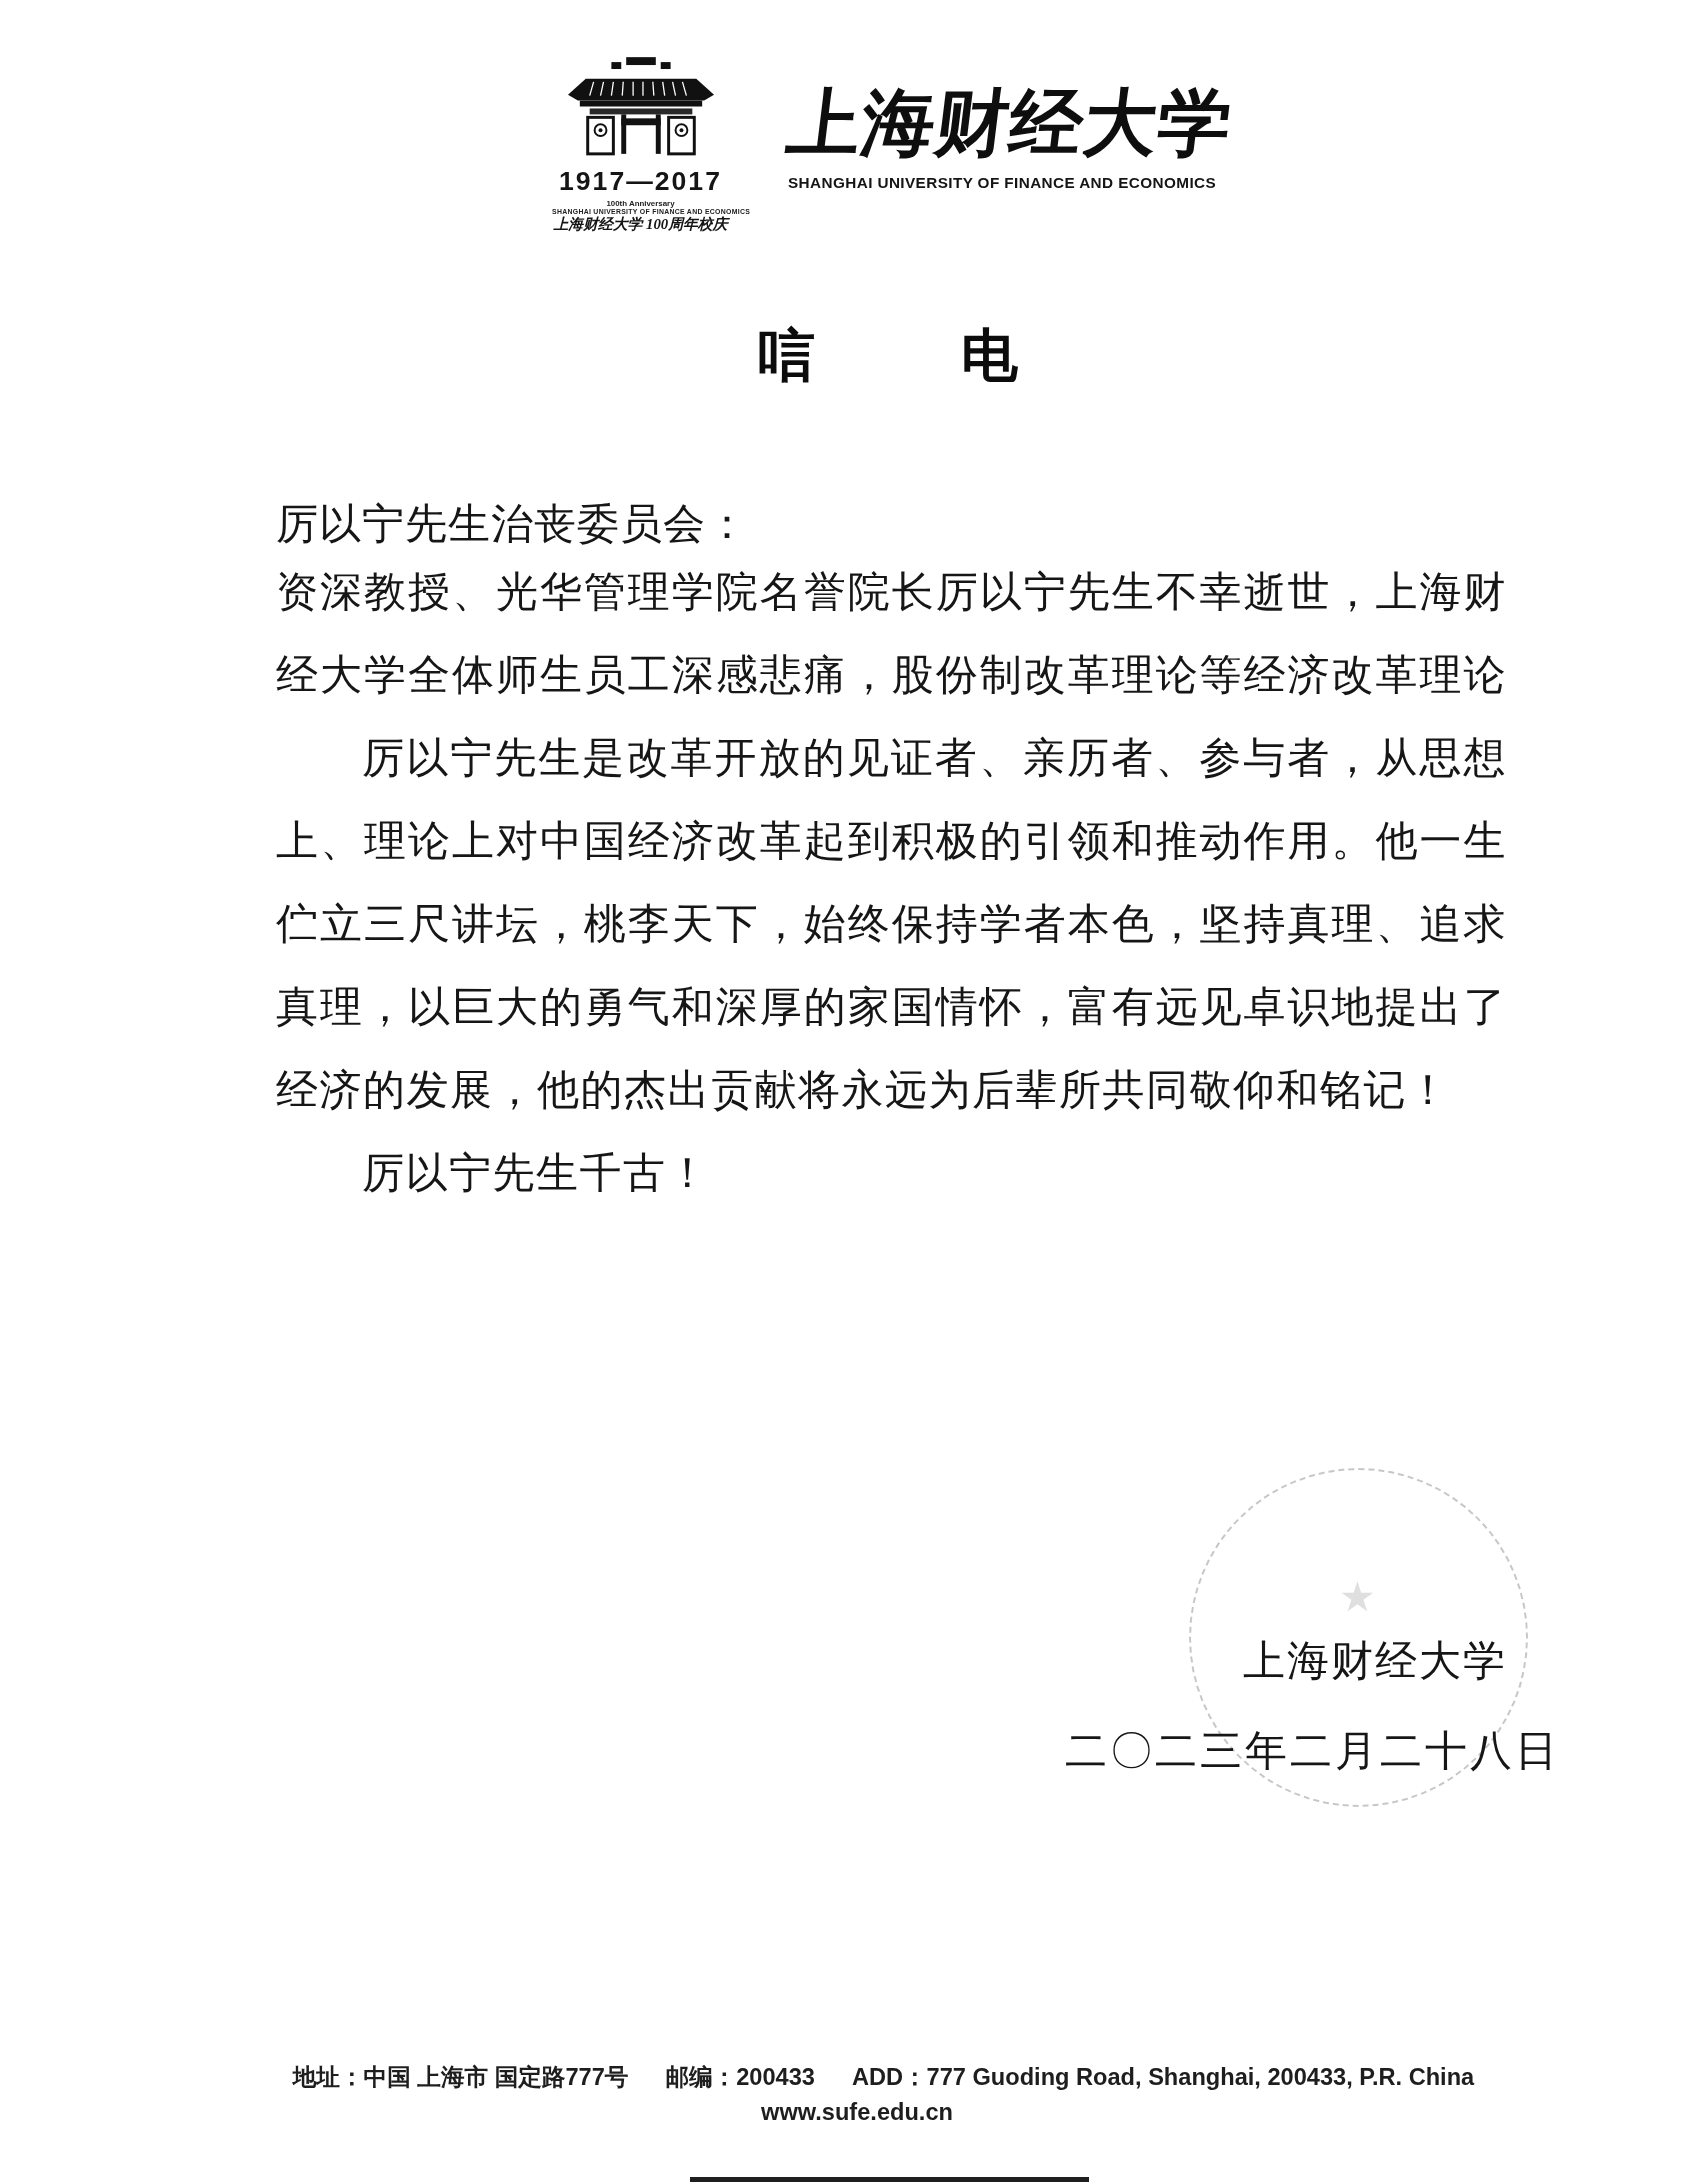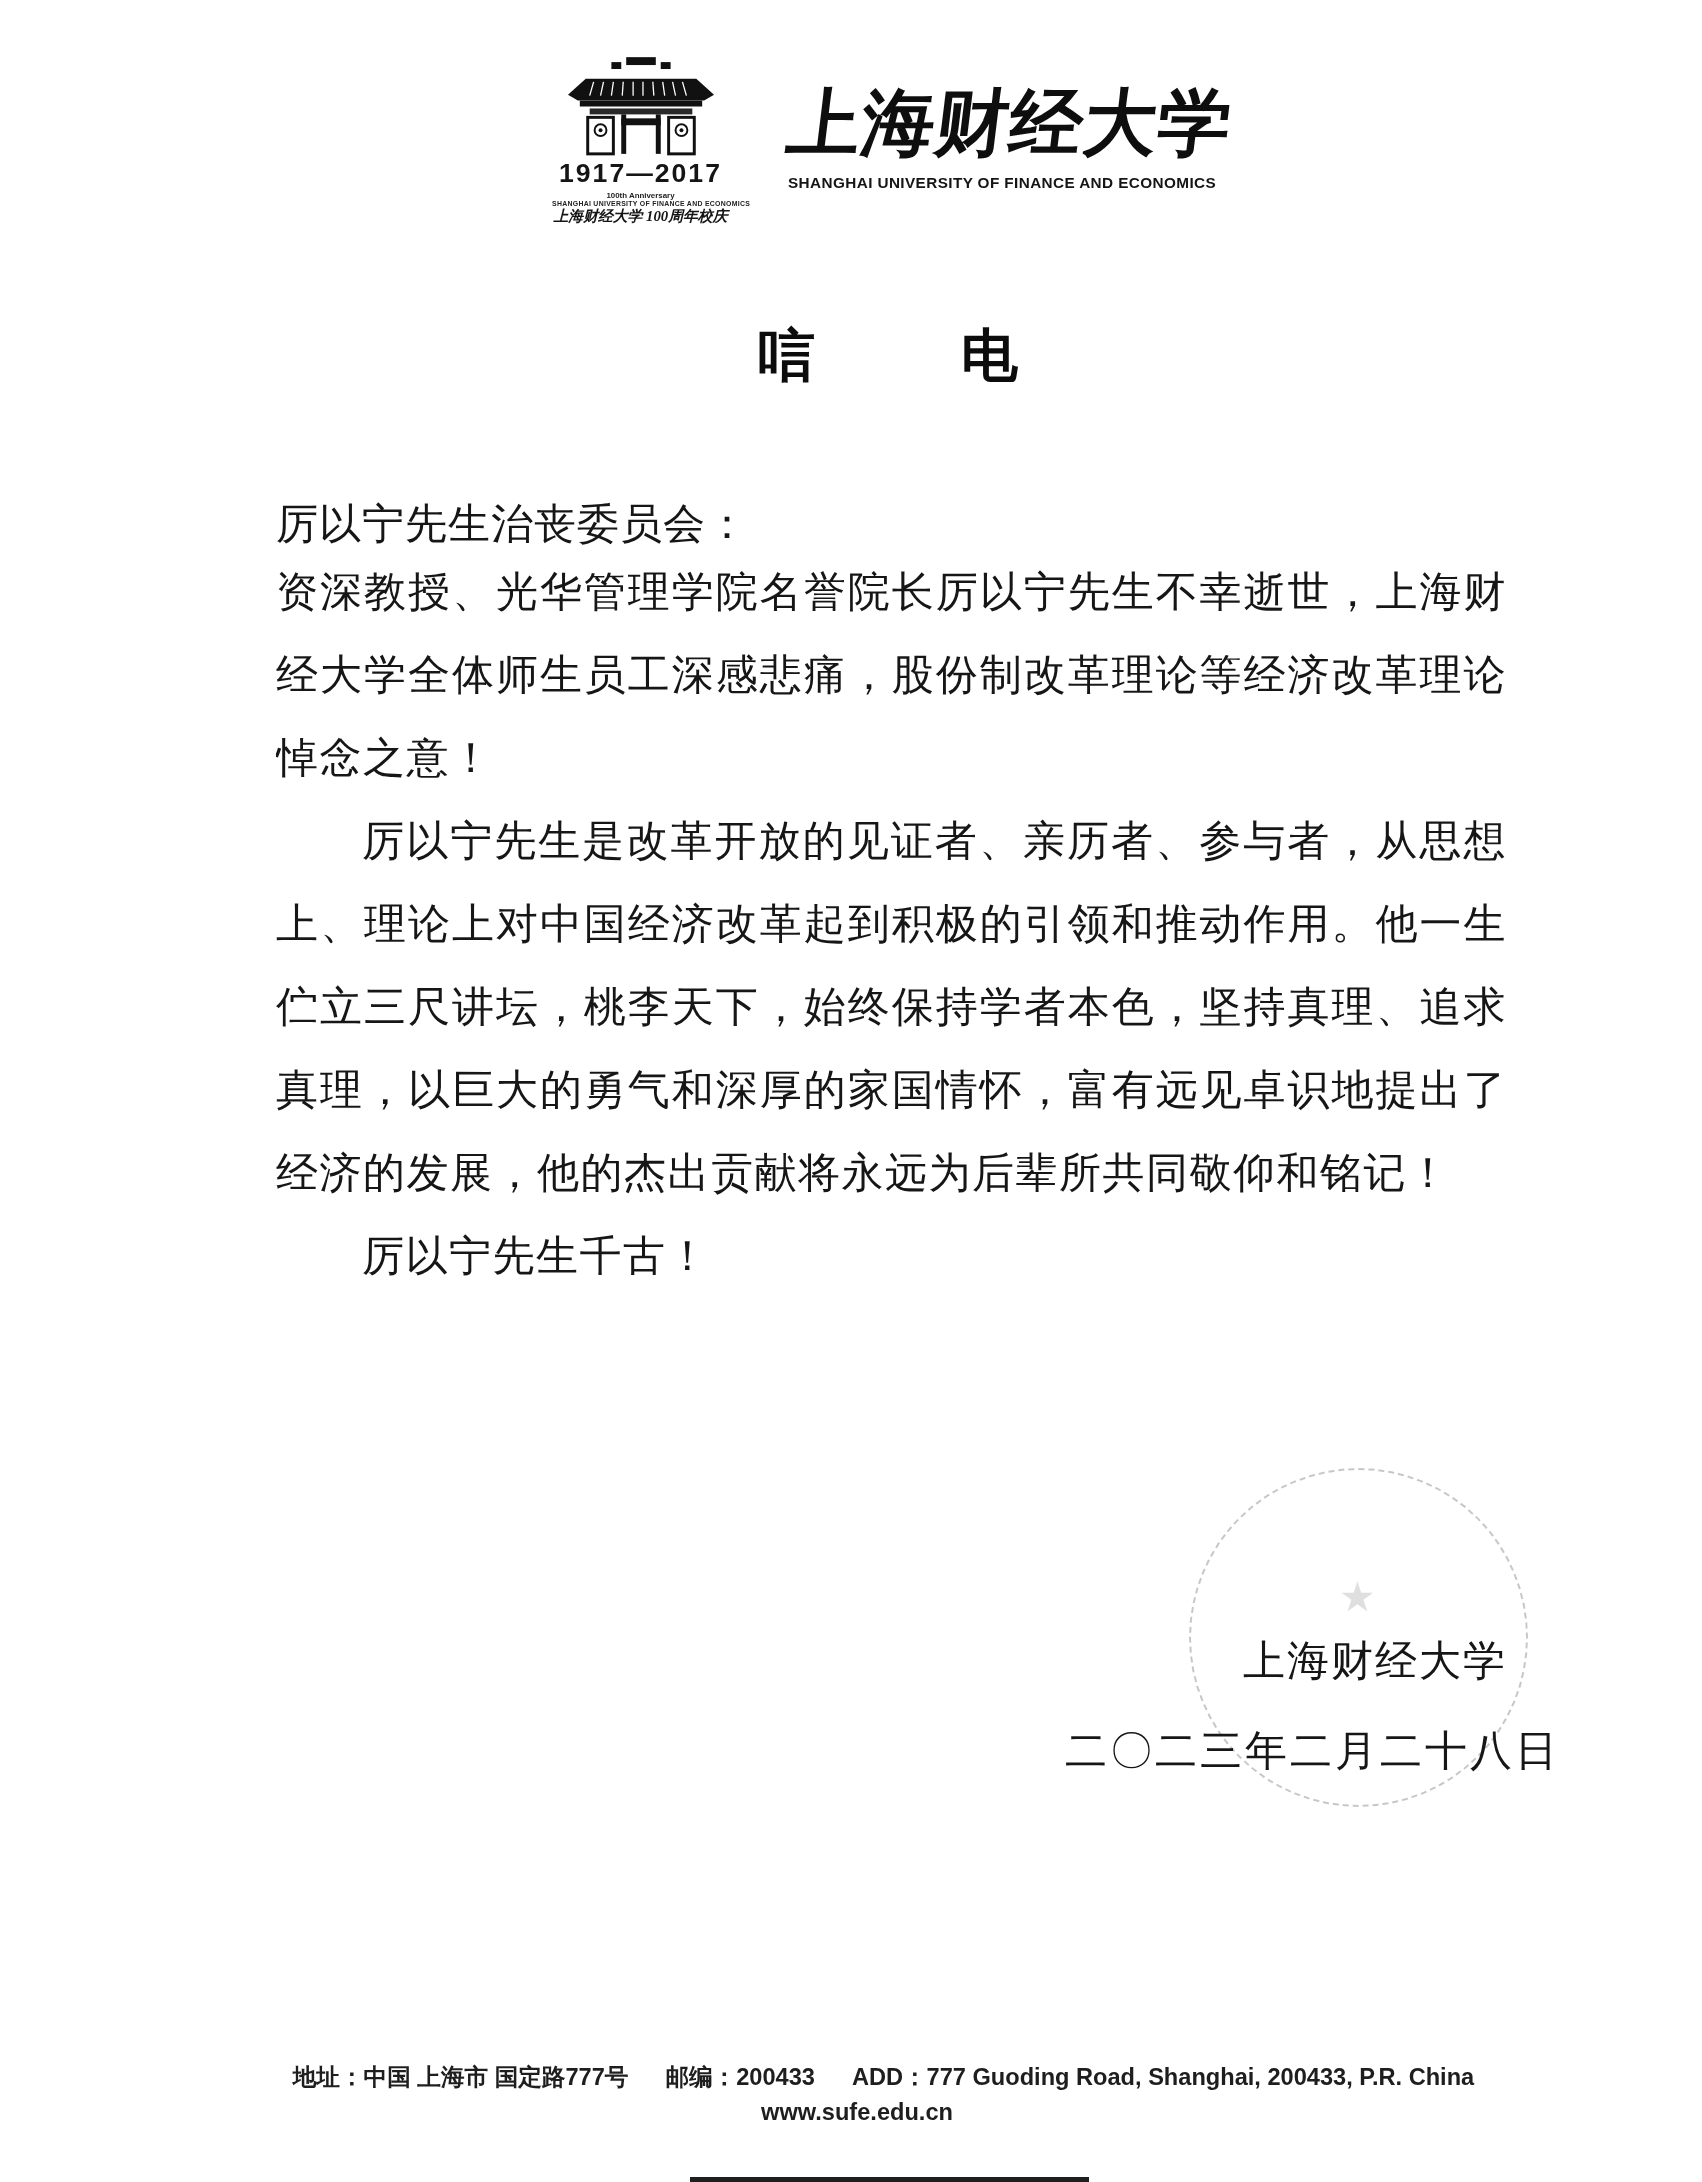--- a/index.html
+++ b/index.html
@@ -17,21 +17,21 @@
   
   .emblem-block {
     position: absolute;
     left: 552px; top: 57px;
     width: 177px;
     text-align: center;
     color: #111;
   }
   .emblem-gate { display: block; margin: 0 auto; }
   .emblem-years {
-    margin-top: 2px;
+    margin-top: 10px;
     font-family: "Liberation Sans", "DejaVu Sans", sans-serif;
     font-size: 26.6px; font-weight: 700; letter-spacing: 2px; color: #151515;
     white-space: nowrap;
   }
   .emblem-tiny1 {
     margin-top: 2px;
     font-family: "Liberation Sans", "DejaVu Sans", sans-serif;
     font-size: 7.9px; font-weight: 700; color: #222; white-space: nowrap;
   }
   .emblem-tiny2 {
@@ -184,21 +184,20 @@
   <div class="letter-title">
     <span>唁</span>
     <span>电</span>
   </div>
 
   <div class="salutation">厉以宁先生治丧委员会：</div>
 
   <div class="body-lines">
     <div class="line just">资深教授、光华管理学院名誉院长厉以宁先生不幸逝世，上海财</div>
     <div class="line just">经大学全体师生员工深感悲痛，股份制改革理论等经济改革理论</div>
-    <div class="line">悼念之意！</div>
     <div class="line indent just">厉以宁先生是改革开放的见证者、亲历者、参与者，从思想</div>
     <div class="line just">上、理论上对中国经济改革起到积极的引领和推动作用。他一生</div>
     <div class="line just">伫立三尺讲坛，桃李天下，始终保持学者本色，坚持真理、追求</div>
     <div class="line just">真理，以巨大的勇气和深厚的家国情怀，富有远见卓识地提出了</div>
     <div class="line">经济的发展，他的杰出贡献将永远为后辈所共同敬仰和铭记！</div>
     <div class="line indent">厉以宁先生千古！</div>
   </div>
 
   <div class="seal">
     <span class="seal-star">★</span>

